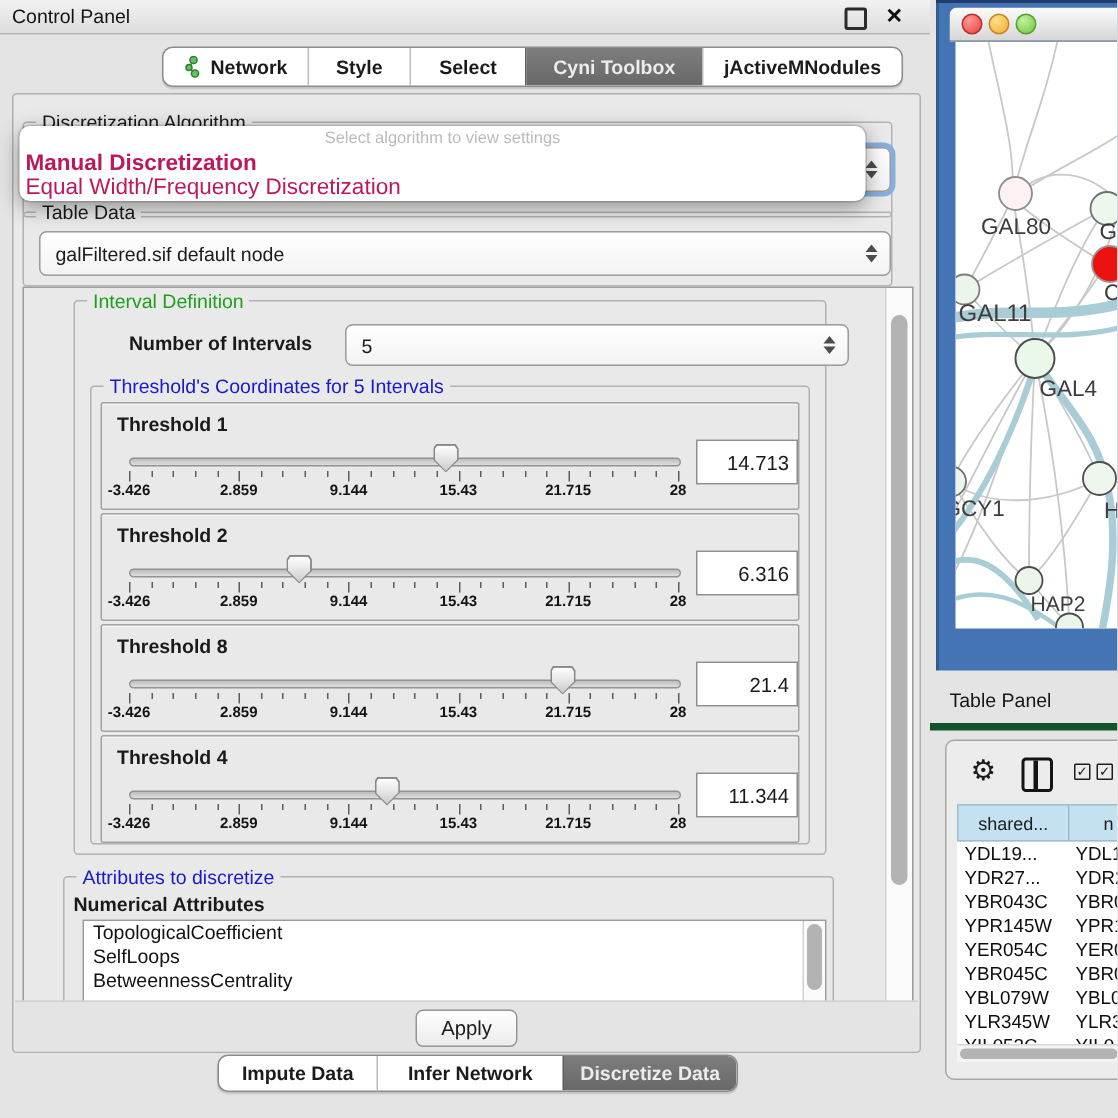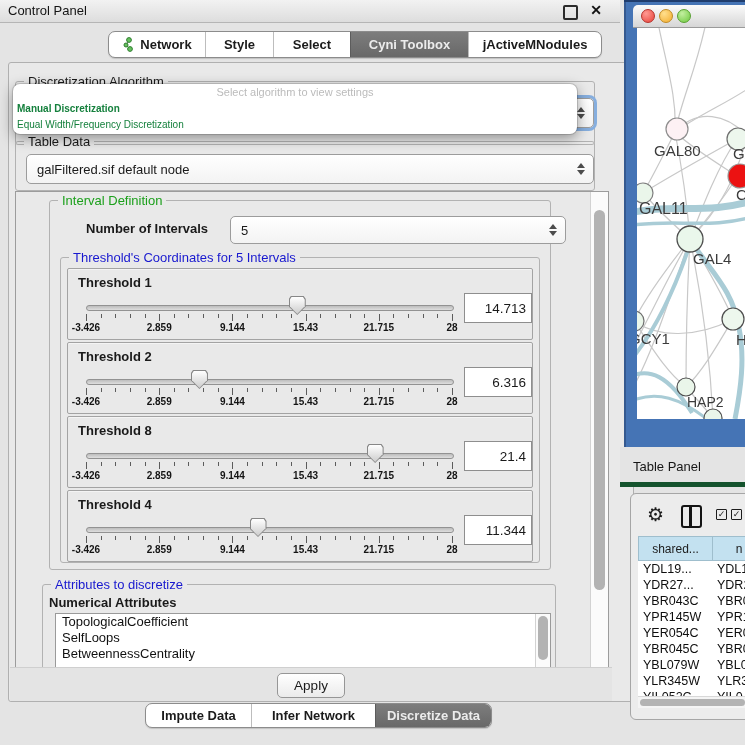--- a/index.html
+++ b/index.html
@@ -17,38 +17,38 @@
   
   .seg{display:flex;border:1px solid #8c8c8c;border-radius:7px;background:#fff;overflow:hidden;
        box-shadow:0 1px 1px rgba(0,0,0,.15);}
   .seg .s{display:flex;align-items:center;gap:5px;justify-content:center;font-size:13px;font-weight:600;
           color:#1b1b1b;border-left:1px solid #bdbdbd;padding:0 10px;white-space:nowrap;}
   .seg .s:first-child{border-left:none;}
   .seg .s.sel{background:linear-gradient(#7d7d7d,#686868);color:#ececec;border-left-color:#5c5c5c;}
 
   
   .content-panel{left:8px;top:62px;width:604px;height:638px;background:#e9e9e9;
-                 border:1px solid #b0b0b0;border-radius:3px;padding-left:20px;}
+                 border:1px solid #b0b0b0;border-radius:3px;}
   .group{position:absolute;border:1px solid #b2b2b2;border-radius:3px;}
   .gtitle{position:absolute;top:-8px;left:8px;background:#e9e9e9;padding:0 4px;font-size:13px;white-space:nowrap;}
   .gtitle.green{color:#1ca01c;} .gtitle.blue{color:#1818cf;}
 
   
   .combo{position:absolute;background:linear-gradient(#ffffff,#f3f3f3);border:1px solid #9c9c9c;
          border-radius:5px;font-size:13px;display:flex;align-items:center;padding:0 24px 0 10px;}
   .stepper{position:absolute;right:8px;top:50%;transform:translateY(-50%);display:flex;flex-direction:column;gap:2px;}
   .stepper .up{width:0;height:0;border-left:4px solid transparent;border-right:4px solid transparent;border-bottom:5px solid #4c4c4c;}
   .stepper .dn{width:0;height:0;border-left:4px solid transparent;border-right:4px solid transparent;border-top:5px solid #4c4c4c;}
   .combo.focus{box-shadow:0 0 0 3px #86aede;}
 
   
   .popup{position:absolute;background:#fff;border-radius:7px;z-index:30;
          box-shadow:0 4px 14px rgba(0,0,0,.40),0 0 0 1px rgba(0,0,0,.14);}
   .popup .hint{text-align:center;color:#bbbbbb;font-size:11px;height:17px;line-height:17px;}
-  .popup .opt{font-size:10px;height:16px;line-height:16px;padding:0 4px;color:#15803d;}
+  .popup .opt{font-size:15px;height:16px;line-height:16px;padding:0 4px;color:#be185d;}
   .popup .opt.b{font-weight:700;}
 
   
   .tpanel{position:absolute;background:#e9e9e9;border:1px solid #a3a3a3;border-radius:2px;
           box-shadow:inset 0 1px 0 #f4f4f4;}
   .tlabel{position:absolute;left:10px;top:6px;font-size:13px;font-weight:700;}
   .track{position:absolute;height:4px;background:linear-gradient(#bdbdbd,#dedede);
          border:1px solid #929292;border-radius:3px;}
   .thumb{position:absolute;width:17px;height:19px;}
   .thumb .o,.thumb .i{position:absolute;clip-path:polygon(12% 0,88% 0,100% 16%,100% 55%,50% 100%,0 55%,0 16%);}

